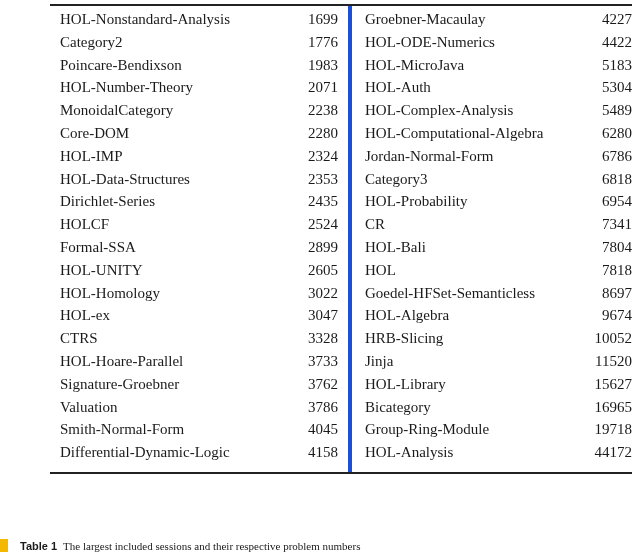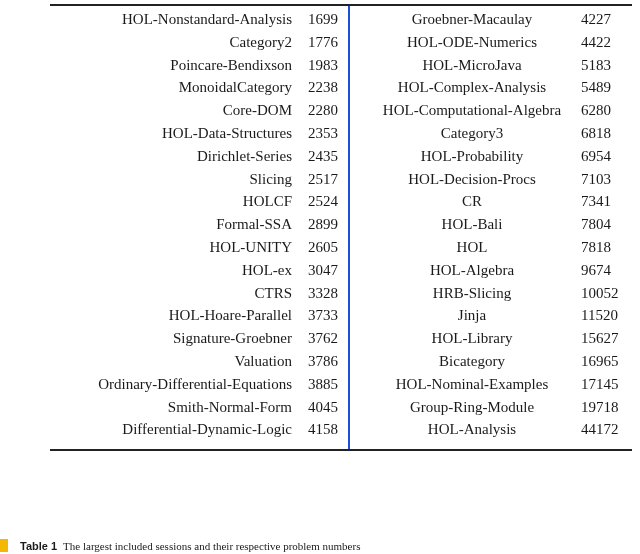--- a/index.html
+++ b/index.html
@@ -36,24 +36,24 @@
       width: 100%;
       font-family: "Liberation Serif", "DejaVu Serif", serif;
       font-size: 15px;
       line-height: 22.8px;
     }
     table.sessions td {
       padding: 0;
       white-space: nowrap;
       vertical-align: middle;
     }
-    td.name-l { padding-left: 10px !important; width: 232px; text-align: right; }
-    td.num-l  { text-align: right; padding-right: 10px !important; width: 46px; border-right: 2px solid #1d4ed8; }
-    td.name-r { padding-left: 13px !important; width: 218px; text-align: center; }
-    td.num-r  { text-align: left; padding-left: 0 !important; }
+    td.name-l { padding-left: 10px !important; width: 232px; }
+    td.num-l  { text-align: right; padding-right: 10px !important; width: 46px; border-right: 4px solid #1d4ed8; }
+    td.name-r { padding-left: 13px !important; width: 218px; }
+    td.num-r  { text-align: right; padding-left: 0 !important; }
     table.sessions tr:first-child td { padding-top: 2px; }
     table.sessions tr:last-child td { padding-bottom: 8px; }
 
     .caption {
       position: absolute;
       left: 0;
       top: 537px;
       height: 17px;
       display: flex;
       align-items: center;
@@ -93,68 +93,80 @@
           <td class="name-r">HOL-ODE-Numerics</td>
           <td class="num-r">4422</td>
         </tr>
         <tr>
           <td class="name-l">Poincare-Bendixson</td>
           <td class="num-l">1983</td>
           <td class="name-r">HOL-MicroJava</td>
           <td class="num-r">5183</td>
         </tr>
         <tr>
+          <td class="name-l">HOL-Number-Theory</td>
+          <td class="num-l">2071</td>
+          <td class="name-r">HOL-Auth</td>
+          <td class="num-r">5304</td>
+        </tr>
+        <tr>
           <td class="name-l">MonoidalCategory</td>
           <td class="num-l">2238</td>
           <td class="name-r">HOL-Complex-Analysis</td>
           <td class="num-r">5489</td>
         </tr>
         <tr>
           <td class="name-l">Core-DOM</td>
           <td class="num-l">2280</td>
           <td class="name-r">HOL-Computational-Algebra</td>
           <td class="num-r">6280</td>
         </tr>
         <tr>
+          <td class="name-l">HOL-IMP</td>
+          <td class="num-l">2324</td>
+          <td class="name-r">Jordan-Normal-Form</td>
+          <td class="num-r">6786</td>
+        </tr>
+        <tr>
           <td class="name-l">HOL-Data-Structures</td>
           <td class="num-l">2353</td>
           <td class="name-r">Category3</td>
           <td class="num-r">6818</td>
         </tr>
         <tr>
           <td class="name-l">Dirichlet-Series</td>
           <td class="num-l">2435</td>
           <td class="name-r">HOL-Probability</td>
           <td class="num-r">6954</td>
         </tr>
         <tr>
-          <td class="name-l">Slicing</td>
-          <td class="num-l">2517</td>
-          <td class="name-r">HOL-Decision-Procs</td>
-          <td class="num-r">7103</td>
-        </tr>
-        <tr>
           <td class="name-l">HOLCF</td>
           <td class="num-l">2524</td>
           <td class="name-r">CR</td>
           <td class="num-r">7341</td>
         </tr>
         <tr>
           <td class="name-l">Formal-SSA</td>
           <td class="num-l">2899</td>
           <td class="name-r">HOL-Bali</td>
           <td class="num-r">7804</td>
         </tr>
         <tr>
           <td class="name-l">HOL-UNITY</td>
           <td class="num-l">2605</td>
           <td class="name-r">HOL</td>
           <td class="num-r">7818</td>
         </tr>
         <tr>
+          <td class="name-l">HOL-Homology</td>
+          <td class="num-l">3022</td>
+          <td class="name-r">Goedel-HFSet-Semanticless</td>
+          <td class="num-r">8697</td>
+        </tr>
+        <tr>
           <td class="name-l">HOL-ex</td>
           <td class="num-l">3047</td>
           <td class="name-r">HOL-Algebra</td>
           <td class="num-r">9674</td>
         </tr>
         <tr>
           <td class="name-l">CTRS</td>
           <td class="num-l">3328</td>
           <td class="name-r">HRB-Slicing</td>
           <td class="num-r">10052</td>
@@ -169,26 +181,20 @@
           <td class="name-l">Signature-Groebner</td>
           <td class="num-l">3762</td>
           <td class="name-r">HOL-Library</td>
           <td class="num-r">15627</td>
         </tr>
         <tr>
           <td class="name-l">Valuation</td>
           <td class="num-l">3786</td>
           <td class="name-r">Bicategory</td>
           <td class="num-r">16965</td>
-        </tr>
-        <tr>
-          <td class="name-l">Ordinary-Differential-Equations</td>
-          <td class="num-l">3885</td>
-          <td class="name-r">HOL-Nominal-Examples</td>
-          <td class="num-r">17145</td>
         </tr>
         <tr>
           <td class="name-l">Smith-Normal-Form</td>
           <td class="num-l">4045</td>
           <td class="name-r">Group-Ring-Module</td>
           <td class="num-r">19718</td>
         </tr>
         <tr>
           <td class="name-l">Differential-Dynamic-Logic</td>
           <td class="num-l">4158</td>

